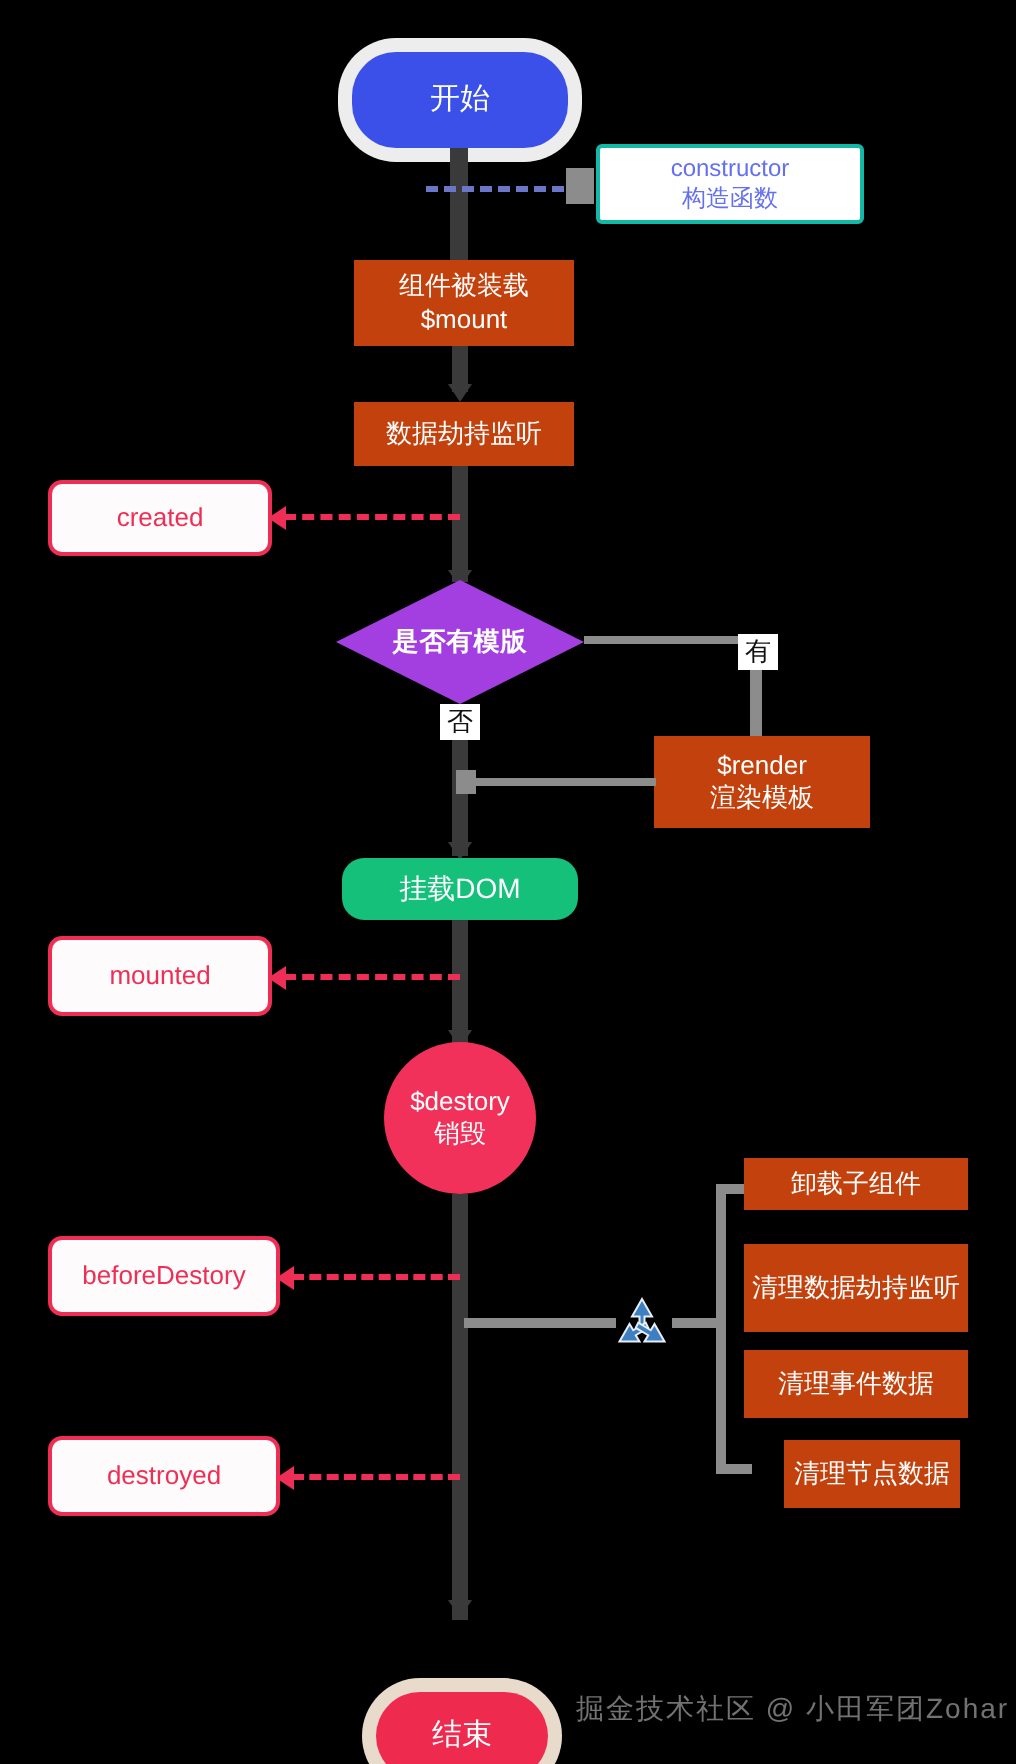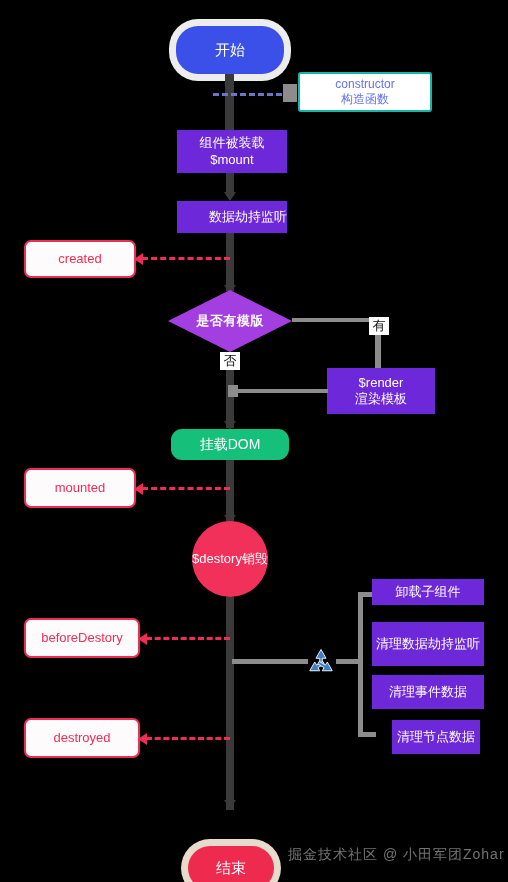--- a/index.html
+++ b/index.html
@@ -10,21 +10,21 @@
   .node{position:absolute;box-sizing:border-box;display:flex;
         align-items:center;justify-content:center;text-align:center;
         line-height:1.25;}
 
   
   .n-start{background:#3b50e8;color:#ffffff;border-radius:22px;
            font-size:15px;box-shadow:0 0 0 7px rgba(255,255,255,.93);}
   .n-end{background:#ef २;}
   .n-end{background:#ee2a4e;color:#ffffff;border-radius:22px;font-size:15px;
          box-shadow:0 0 0 7px rgba(253,238,221,.92);margin-top:36px;}
-  .n-green{background:#6d28d9;color:#ffffff;font-size:13px;}
+  .n-green{background:#c2410c;color:#ffffff;font-size:13px;}
   .n-green-round{background:#15c07a;color:#ffffff;font-size:14px;border-radius:11px;}
   .n-diamond-wrap{position:absolute;display:flex;align-items:center;justify-content:center;}
   .n-diamond{position:absolute;inset:0;background:#a33fe0;
              clip-path:polygon(50% 0,100% 50%,50% 100%,0 50%);}
   .n-diamond-label{position:relative;color:#ffffff;font-size:13px;font-weight:bold;
                    letter-spacing:.5px;}
   .n-circle{background:#f2315a;color:#ffffff;border-radius:50%;font-size:13px;}
   .n-hook{background:#fdfbfb;color:#ef2e55;border:2px solid #ef2e55;
           border-radius:7px;font-size:13px;}
   .n-ctor{background:#ffffff;color:#6470f0;border:2px solid #14b8a6;
@@ -69,21 +69,21 @@
   </div>
 
   <div class="node n-green two-line" style="left:177px;top:130px;width:110px;height:43px;flex-direction:column;">
     <span>组件被装载</span>
     <span>$mount</span>
   </div>
 
   <div class="ln" style="left:226px;top:173px;width:8px;height:23px;"></div>
   <div class="arrow-down" style="left:224px;top:192px;"></div>
 
-  <div class="node n-green" style="left:177px;top:201px;width:110px;height:32px;justify-content:flex-end;">
+  <div class="node n-green" style="left:177px;top:201px;width:110px;height:32px;">
     <span>数据劫持监听</span>
   </div>
 
   <div class="ln" style="left:226px;top:233px;width:8px;height:58px;"></div>
   <div class="arrow-down" style="left:224px;top:285px;"></div>
 
   <div class="node n-hook" style="left:24px;top:240px;width:112px;height:38px;">
     <span>created</span>
   </div>
   <div class="dash-red" style="left:142px;top:257px;width:88px;"></div>
@@ -120,21 +120,21 @@
 
   <div class="ln" style="left:226px;top:460px;width:8px;height:62px;"></div>
   <div class="arrow-down" style="left:224px;top:515px;"></div>
 
   <div class="node n-hook" style="left:24px;top:468px;width:112px;height:40px;">
     <span>mounted</span>
   </div>
   <div class="dash-red" style="left:142px;top:487px;width:88px;"></div>
   <div class="arrow-left-red" style="left:134px;top:483px;"></div>
 
-  <div class="node n-circle two-line" style="left:192px;top:521px;width:76px;height:76px;flex-direction:row;">
+  <div class="node n-circle two-line" style="left:192px;top:521px;width:76px;height:76px;flex-direction:column;">
     <span>$destory</span>
     <span>销毁</span>
   </div>
 
   <div class="ln" style="left:226px;top:597px;width:8px;height:213px;"></div>
   <div class="arrow-down" style="left:224px;top:800px;"></div>
 
   <div class="node n-hook" style="left:24px;top:618px;width:116px;height:40px;">
     <span>beforeDestory</span>
   </div>

